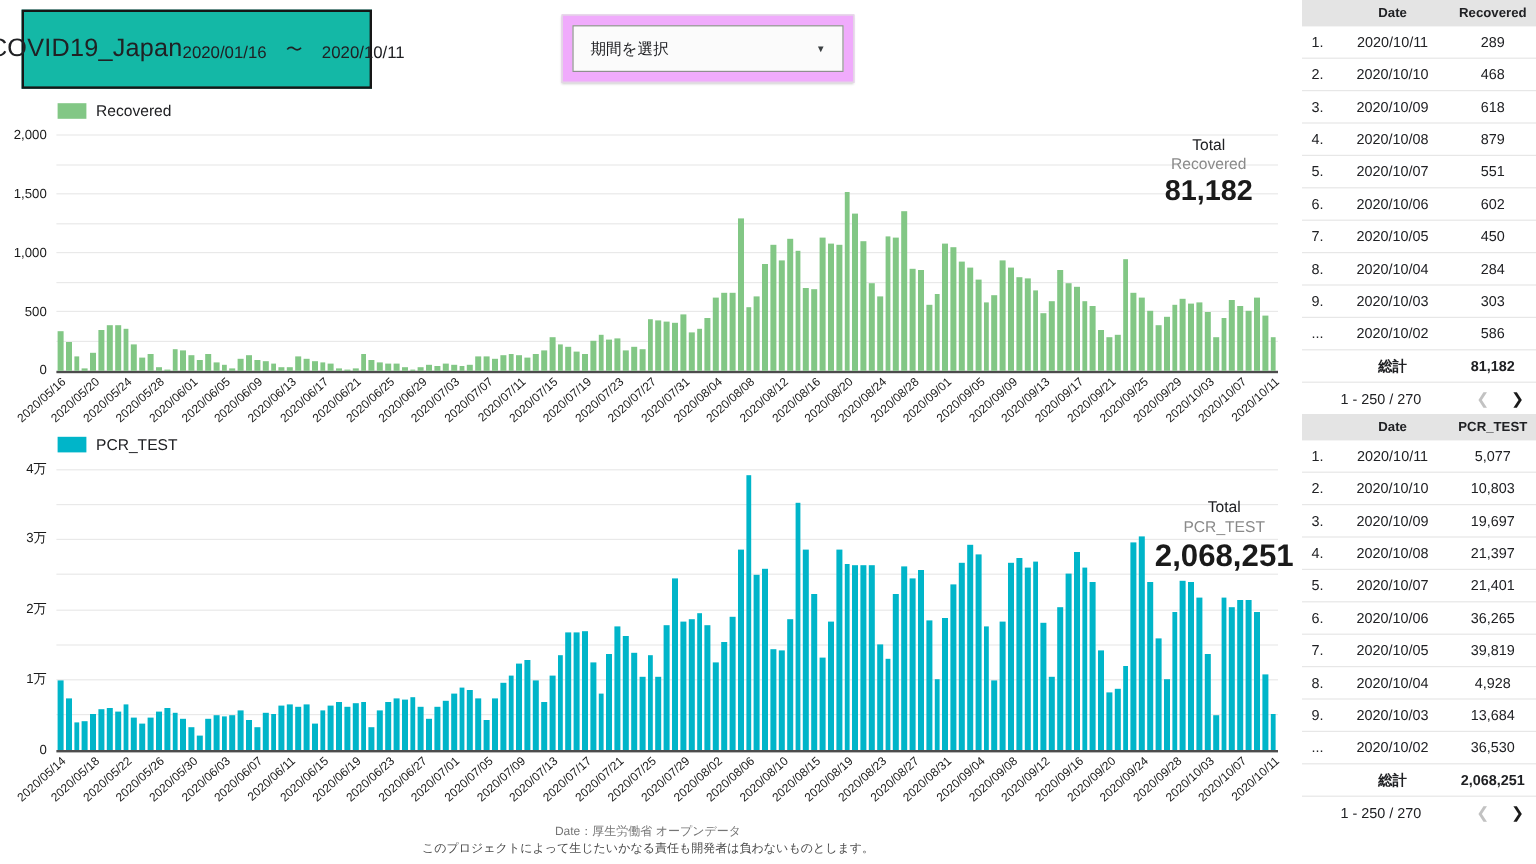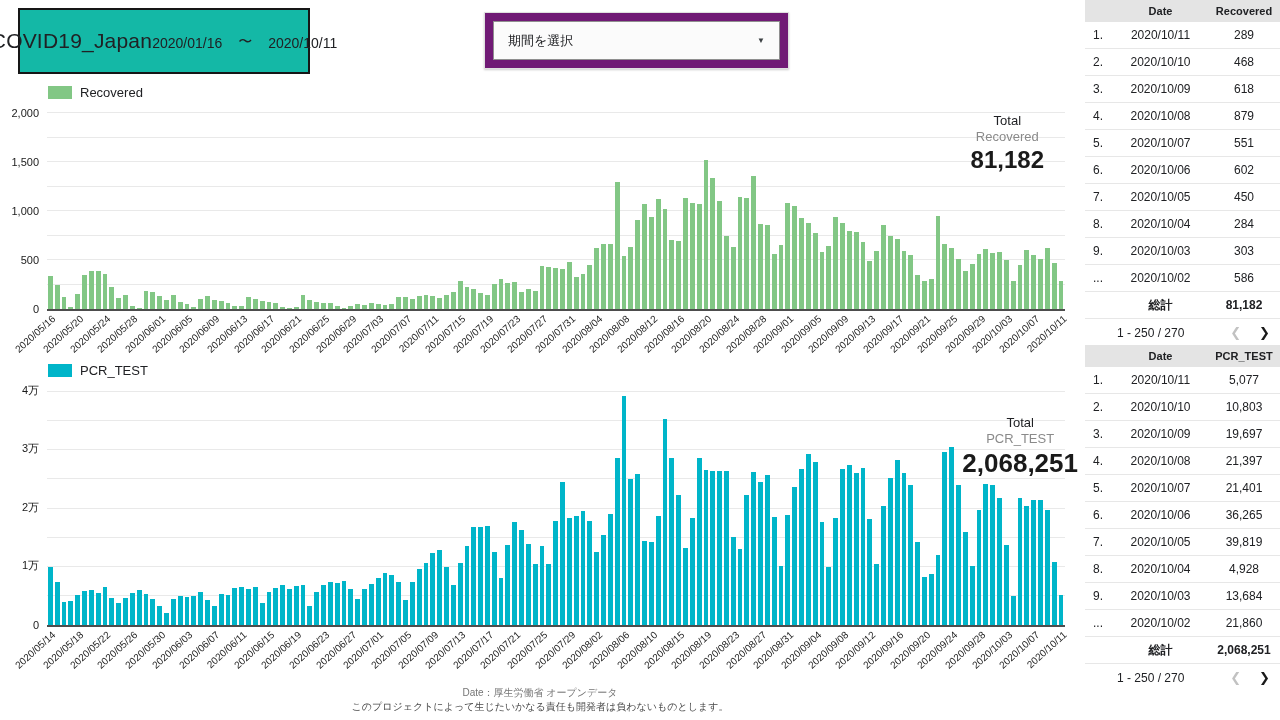--- a/index.html
+++ b/index.html
@@ -5,21 +5,21 @@
   *{box-sizing:border-box;margin:0;padding:0}
   html,body{width:1280px;height:720px;overflow:hidden;background:#fff;
     font-family:"Liberation Sans","DejaVu Sans",sans-serif;color:#202124;position:relative}
 
   
   .titlebox{position:absolute;left:18px;top:8px;width:292px;height:66px;border:2px solid #161616;
     background:#14b8a6;display:flex;flex-direction:row;align-items:center;justify-content:center}
   .titlebox .title{font-size:21px;letter-spacing:.2px}
   .titlebox .daterange{font-size:14px;margin-top:1px;display:flex;gap:16px;align-items:flex-end}
 
-  .period{position:absolute;left:484px;top:12px;width:305px;height:57px;background:#701a75;
+  .period{position:absolute;left:468px;top:12px;width:244px;height:57px;background:#f0abfc;
     border:1px solid #e0e0e0;box-shadow:0 1px 2px rgba(0,0,0,.2);display:flex;align-items:center}
   .period-inner{margin:8px;flex:1;height:39px;background:#fbfbfb;border:1px solid #8f8f8f;
     display:flex;align-items:center;justify-content:space-between;padding:0 14px;font-size:13px;cursor:pointer}
   .period-inner .caret{font-size:8px;color:#3c4043}
 
   
   .chart{position:absolute;left:0;width:1080px}
   #chartwrap1{top:85px;height:270px}
   #chartwrap2{top:363px;height:310px}
   .legend{position:absolute;left:48px;top:0;display:flex;align-items:center;gap:8px;font-size:13px}
@@ -783,21 +783,21 @@
       <div class="c3">4,928</div>
     </div>
     <div class="trow">
       <div class="c1">9.</div>
       <div class="c2">2020/10/03</div>
       <div class="c3">13,684</div>
     </div>
     <div class="trow">
       <div class="c1">...</div>
       <div class="c2">2020/10/02</div>
-      <div class="c3">21,860</div>
+      <div class="c3">36,530</div>
     </div>
     <div class="totrow">
       <div class="c1"></div>
       <div class="c2">総計</div>
       <div class="c3">2,068,251</div>
     </div>
     <div class="pager">
       <span class="ptext">1 - 250 / 270</span>
       <span class="chev prev">❮</span>
       <span class="chev next">❯</span>

